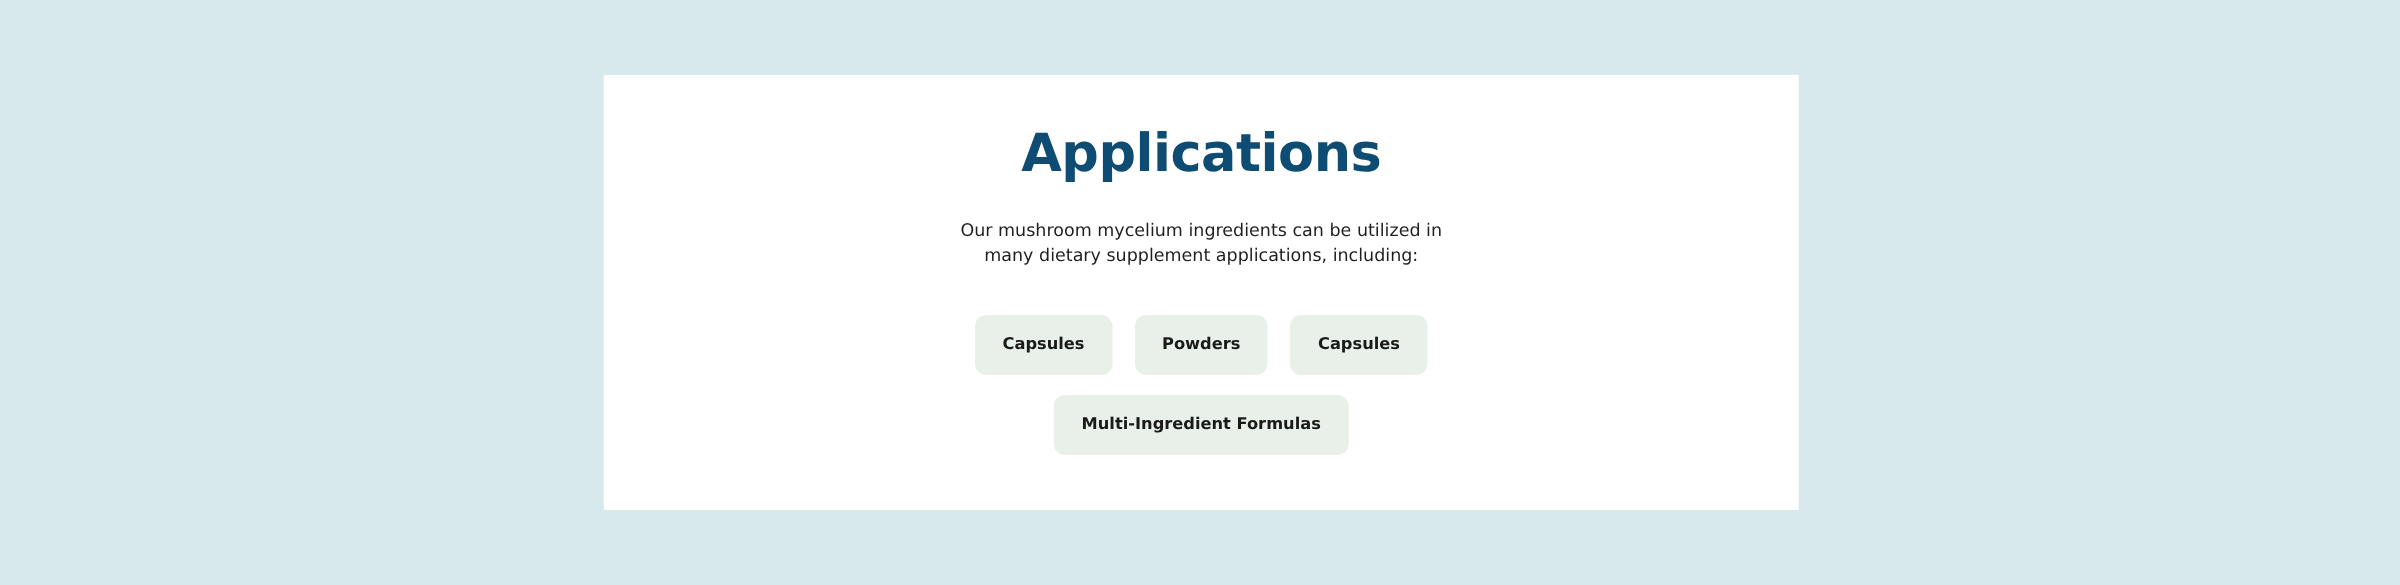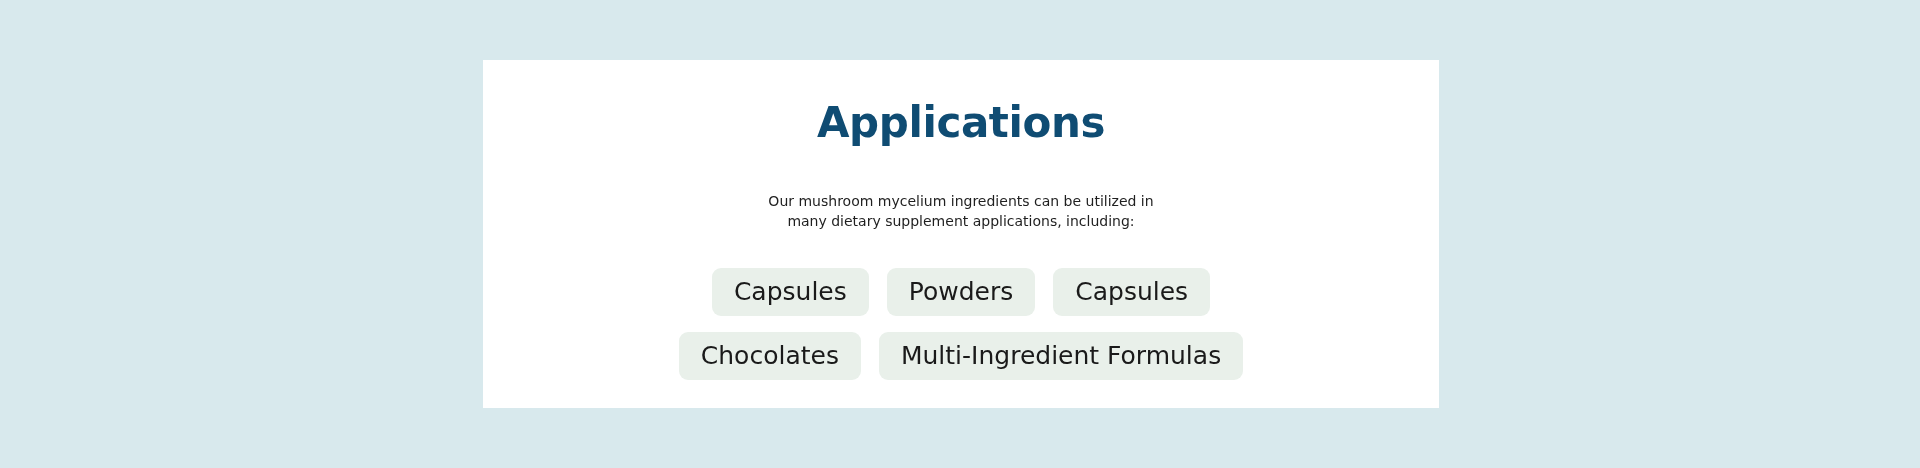--- a/index.html
+++ b/index.html
@@ -31,21 +31,21 @@
     height: 348px;
     background: #ffffff;
     box-sizing: border-box;
     display: flex;
     flex-direction: column;
     align-items: center;
   }
 
   
   .section-title {
-    margin: 16px;
+    margin: 0;
     padding: 0;
     font-family: "DejaVu Sans", sans-serif;
     font-size: 42px;
     font-weight: 700;
     letter-spacing: -0.4px;
     color: #0f4c73;
     line-height: 1;
     text-align: center;
     margin-top: 42px;
   }
@@ -85,22 +85,22 @@
   .tag-pill {
     background: #e9f0ea;
     border-radius: 9px;
     height: 48px;
     display: flex;
     align-items: center;
     justify-content: center;
     padding: 0 22px;
     box-sizing: border-box;
     font-family: "DejaVu Sans", sans-serif;
-    font-size: 25px;
-    font-weight: 400;
+    font-size: 13px;
+    font-weight: 700;
     color: #1a1a1a;
     line-height: 1;
     white-space: nowrap;
     cursor: pointer;
     user-select: none;
   }
 </style>
 </head>
 <body>
 
@@ -115,21 +115,20 @@
 
     <div class="tag-rows">
 
       <div class="tag-row">
         <div class="tag-pill">Capsules</div>
         <div class="tag-pill">Powders</div>
         <div class="tag-pill">Capsules</div>
       </div>
 
       <div class="tag-row">
-        <div class="tag-pill">Chocolates</div>
         <div class="tag-pill">Multi-Ingredient Formulas</div>
       </div>
 
     </div>
 
   </div>
 
 </div>
 
 </body></html>

